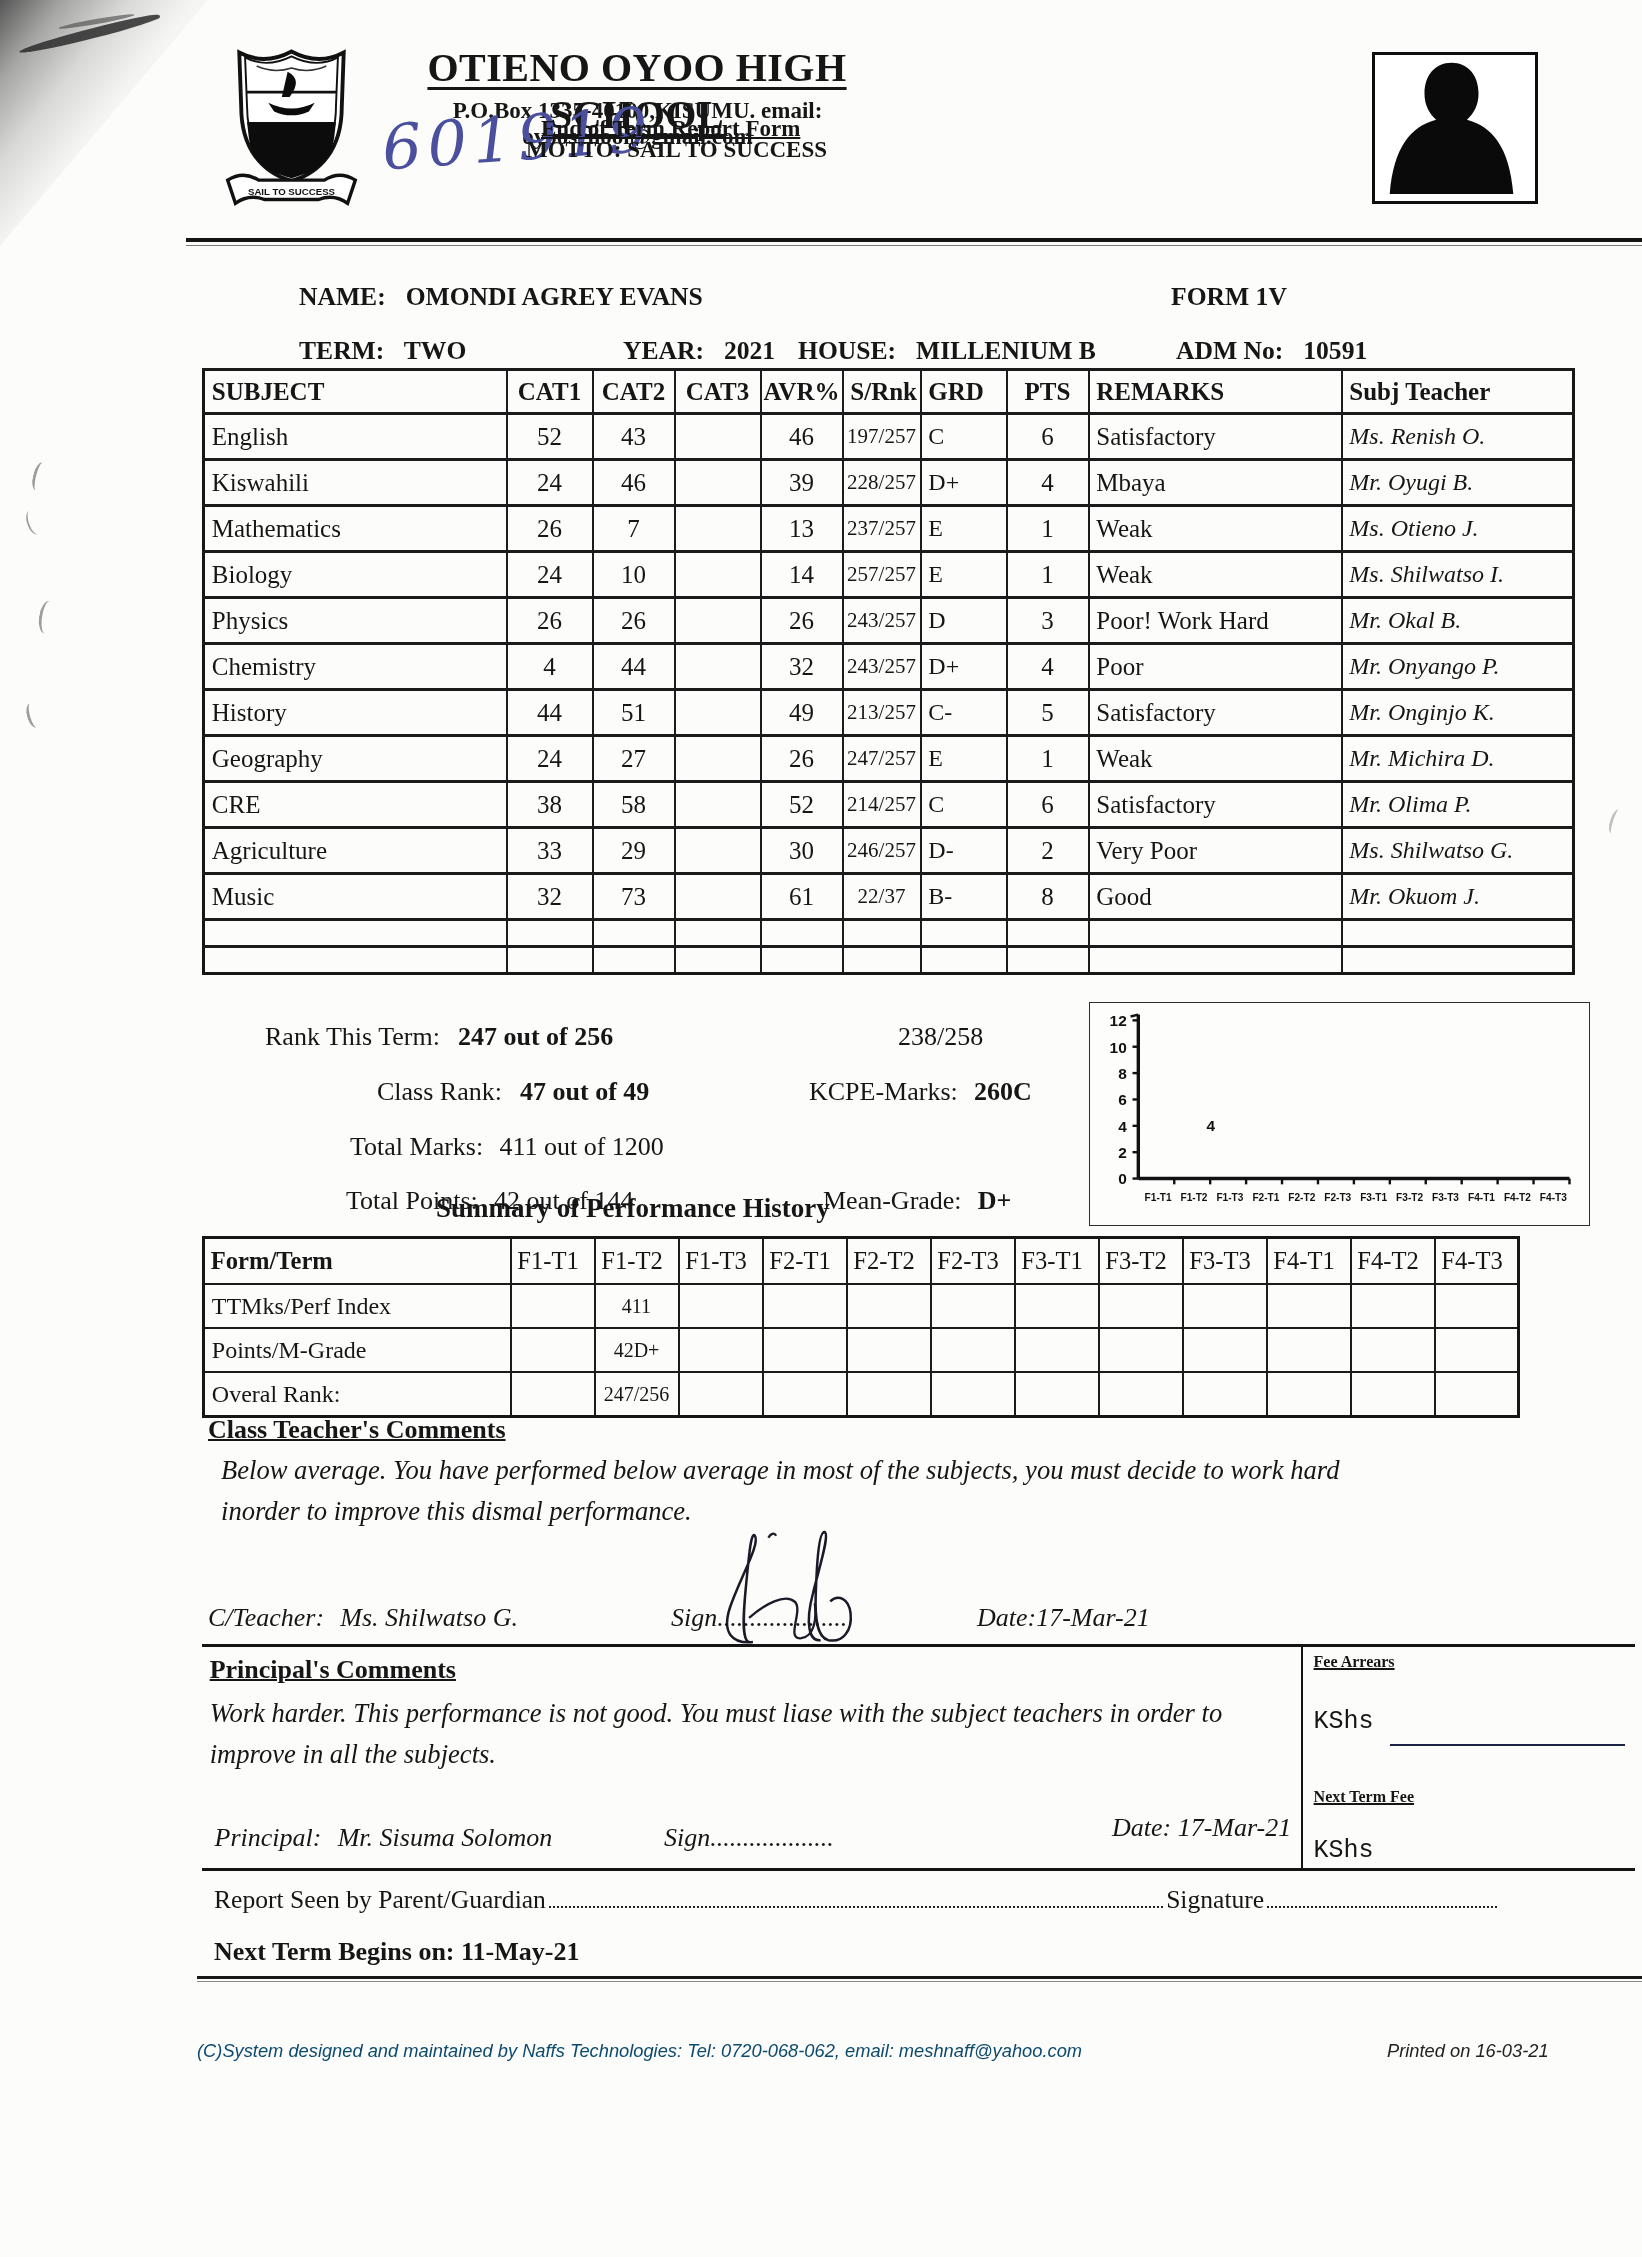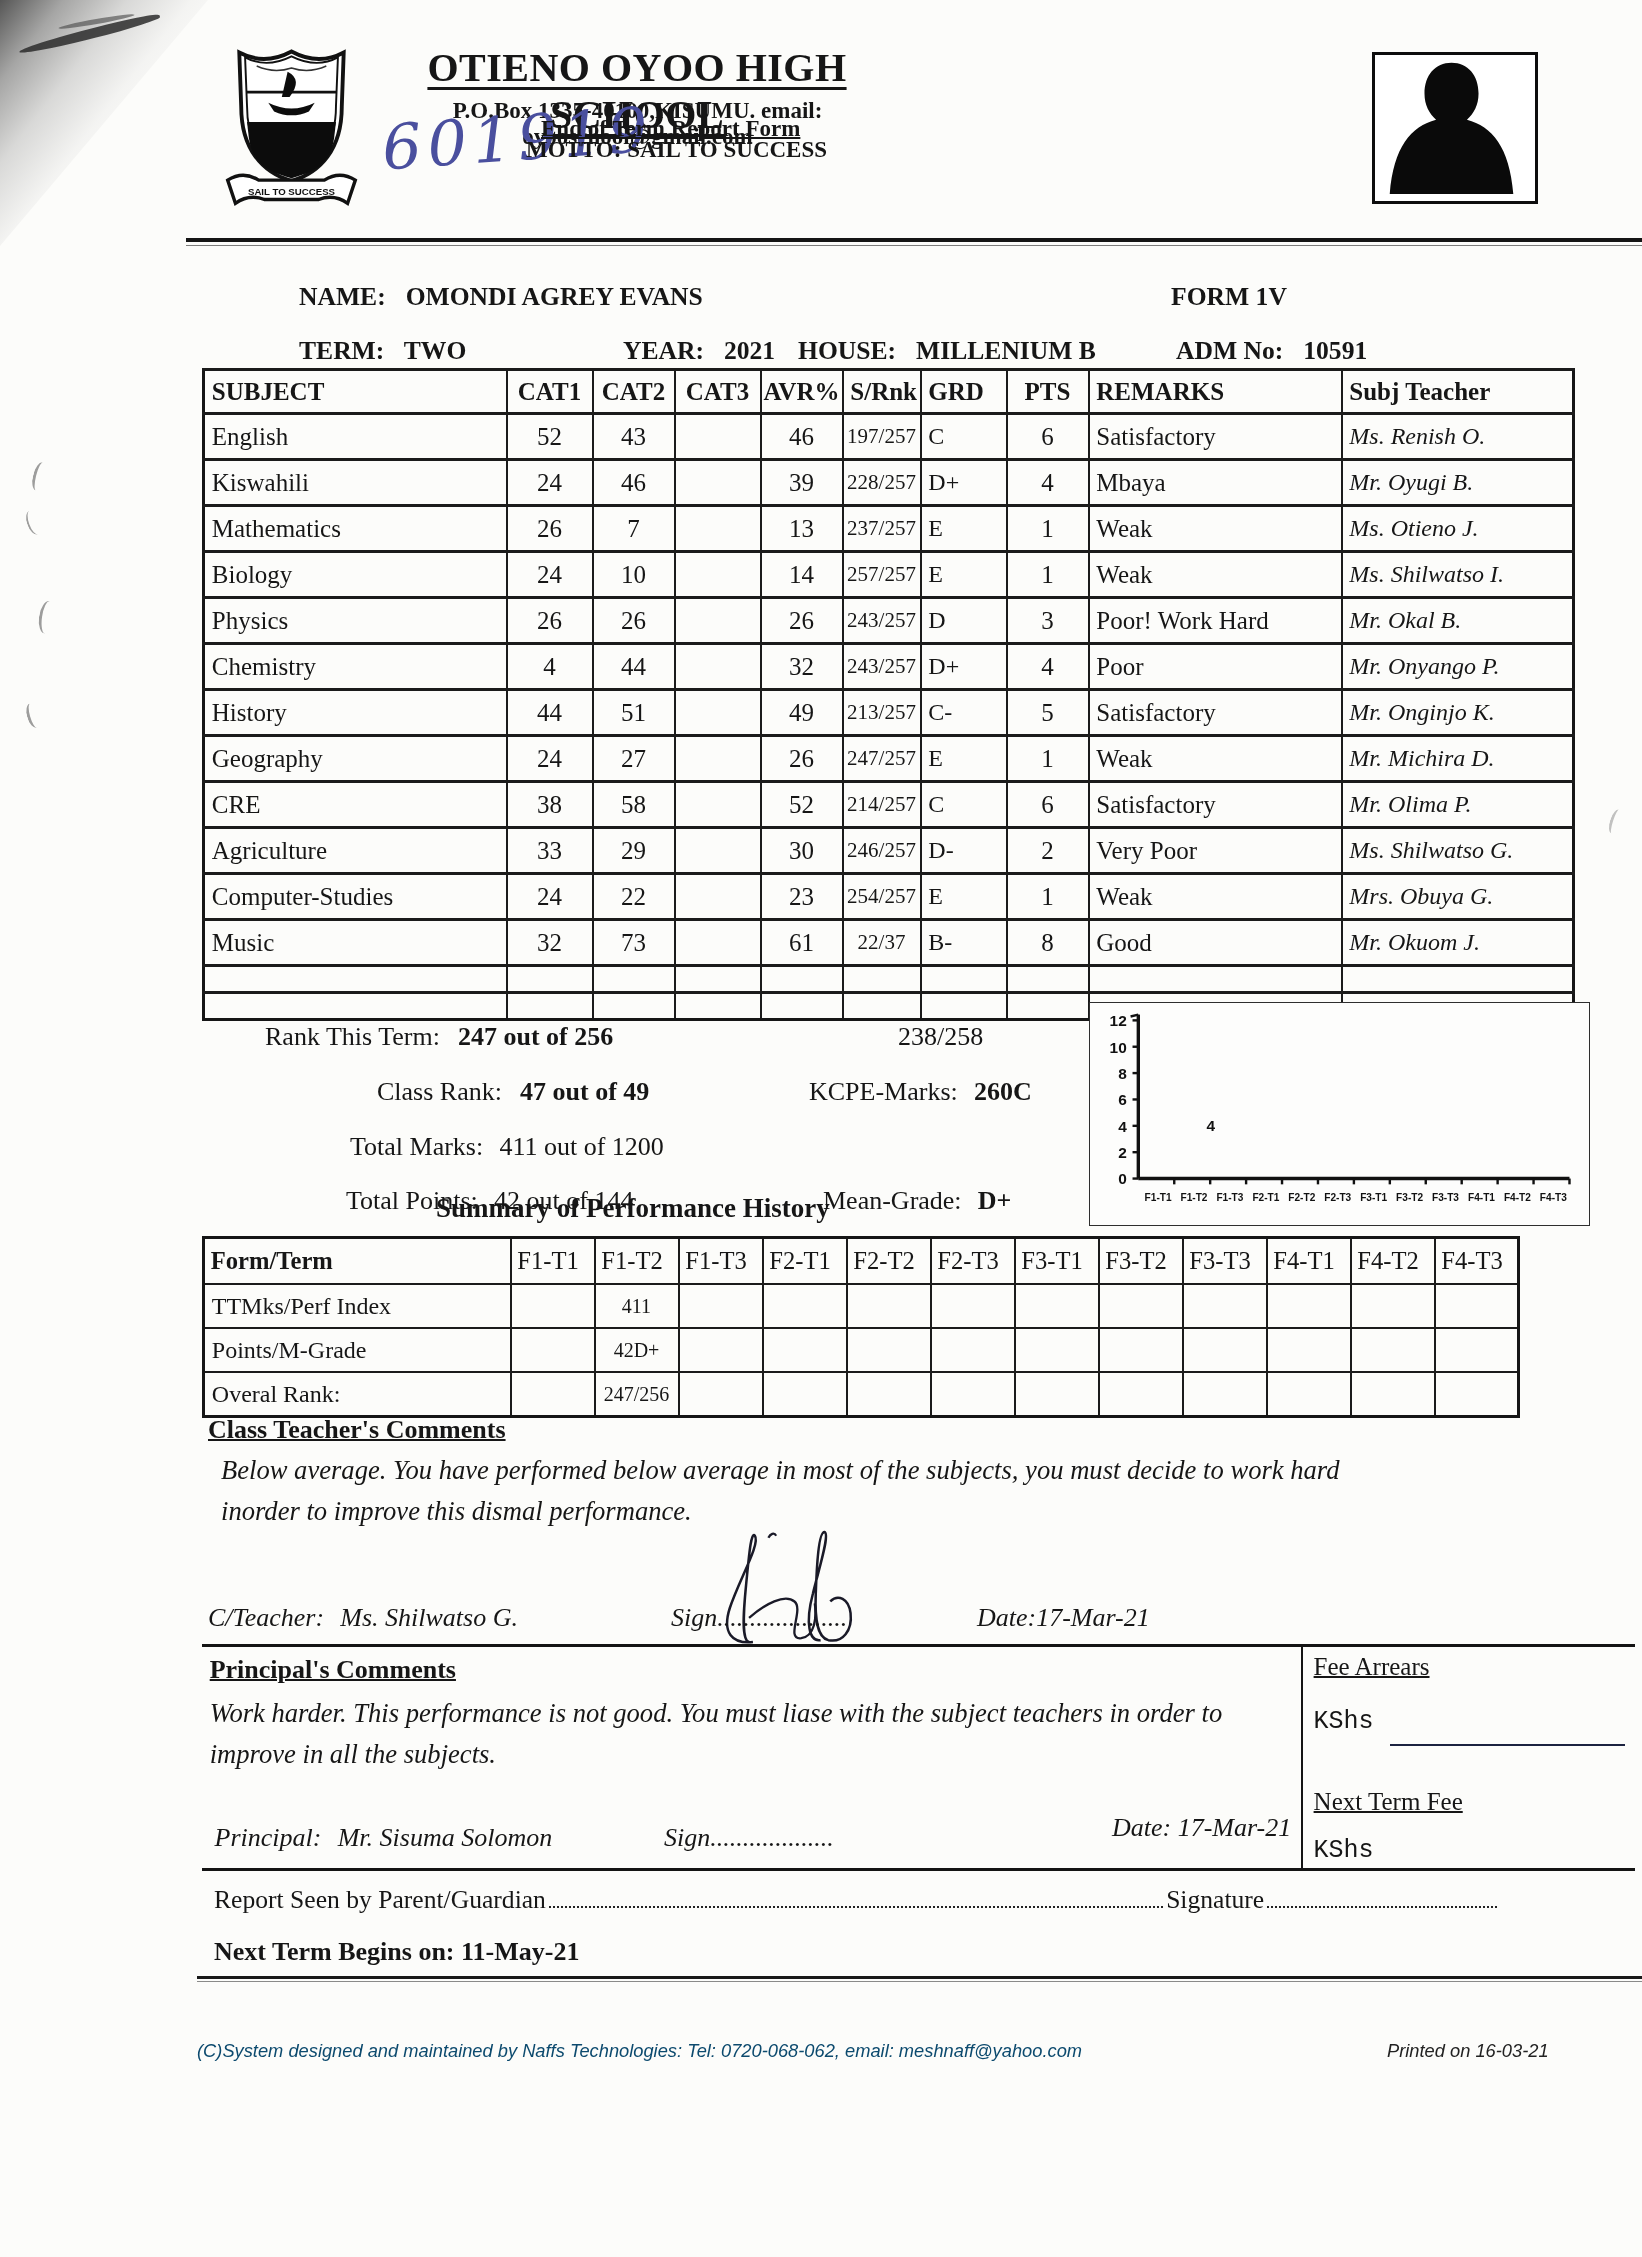--- a/index.html
+++ b/index.html
@@ -64,21 +64,21 @@
   .perf th.period{font-weight:normal;font-size:24.6px;}
   .perf td{height:42px;font-size:24px;padding:0 0 0 6.8px;}
   .perf td.val{font-size:20px;text-align:center;padding:0;}
   
   .sec-heading{position:absolute;font-size:26px;font-weight:bold;text-decoration:underline;text-decoration-thickness:2.4px;white-space:nowrap;}
   .comment{position:absolute;font-size:26.6px;font-style:italic;line-height:1.55;}
   .sigline{position:absolute;font-size:26px;font-style:italic;white-space:nowrap;}
   .signature-svg{position:absolute;left:693px;top:1526px;}
   .principal-box{position:absolute;left:202px;top:1644px;width:1433px;height:221px;border-top:3.1px solid #141414;border-bottom:3.1px solid #141414;}
   .fee-box{position:absolute;left:1099px;top:0;width:331px;height:100%;border-left:2.9px solid #141414;}
-  .fee-h{position:absolute;left:10.6px;font-size:25px;font-weight:normal;text-decoration:underline;text-decoration-thickness:2.4px;white-space:nowrap;}
+  .fee-h{position:absolute;left:10.6px;font-size:16px;font-weight:bold;text-decoration:underline;text-decoration-thickness:2.4px;white-space:nowrap;}
   .fee-c{position:absolute;left:10.6px;font-size:25px;white-space:nowrap;font-family:Liberation Mono, monospace;}
   .fee-line{position:absolute;left:87px;top:97px;width:235px;border-bottom:2.4px solid #1c2340;}
   
   .parent-line{position:absolute;left:214px;top:1885px;width:1286px;display:flex;align-items:flex-end;font-size:25.6px;white-space:nowrap;}
   .dots{flex:1;border-bottom:2.9px dotted #222;margin:0 2.9px 6.8px 2.9px;}
   .dots.short{flex:0 0 230px;}
   .next-term{position:absolute;left:214px;top:1937px;font-size:26px;font-weight:bold;white-space:nowrap;}
   .bottom-rule{position:absolute;left:197px;top:1976px;width:1445px;border-top:3.9px solid #181818;}
   .bottom-rule:after{content:"";position:absolute;left:0;top:1.9px;width:100%;border-top:1.4px solid rgba(24,24,24,.5);}
   
@@ -290,32 +290,20 @@
           <td class="subj">Agriculture</td>
           <td class="num">33</td>
           <td class="num">29</td>
           <td class="num"></td>
           <td class="num">30</td>
           <td class="rnk">246/257</td>
           <td class="grd">D-</td>
           <td class="num">2</td>
           <td class="rem">Very Poor</td>
           <td class="tch">Ms. Shilwatso G.</td>
-        </tr>
-        <tr>
-          <td class="subj">Computer-Studies</td>
-          <td class="num">24</td>
-          <td class="num">22</td>
-          <td class="num"></td>
-          <td class="num">23</td>
-          <td class="rnk">254/257</td>
-          <td class="grd">E</td>
-          <td class="num">1</td>
-          <td class="rem">Weak</td>
-          <td class="tch">Mrs. Obuya G.</td>
         </tr>
         <tr>
           <td class="subj">Music</td>
           <td class="num">32</td>
           <td class="num">73</td>
           <td class="num"></td>
           <td class="num">61</td>
           <td class="rnk">22/37</td>
           <td class="grd">B-</td>
           <td class="num">8</td>

